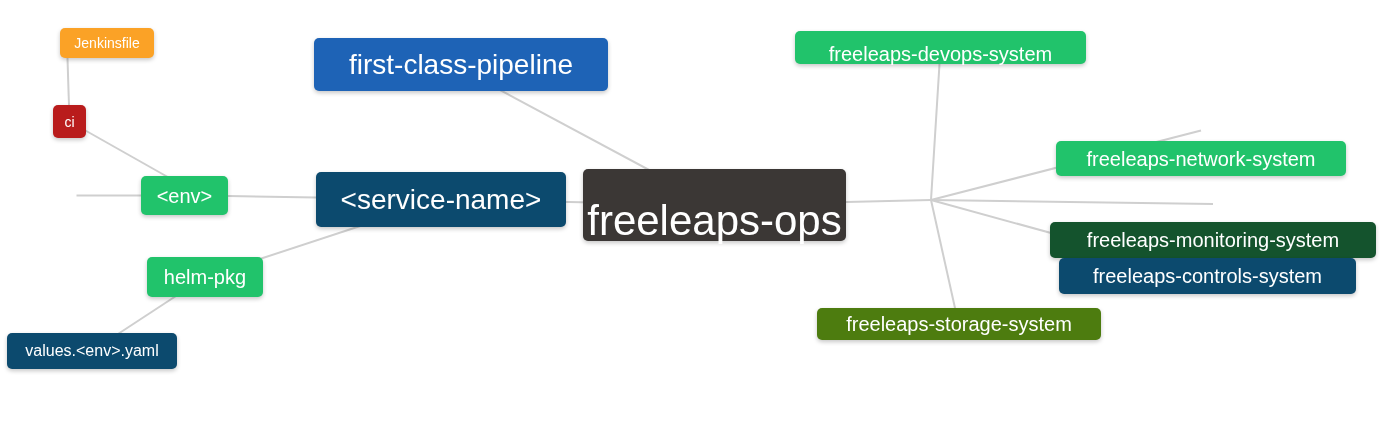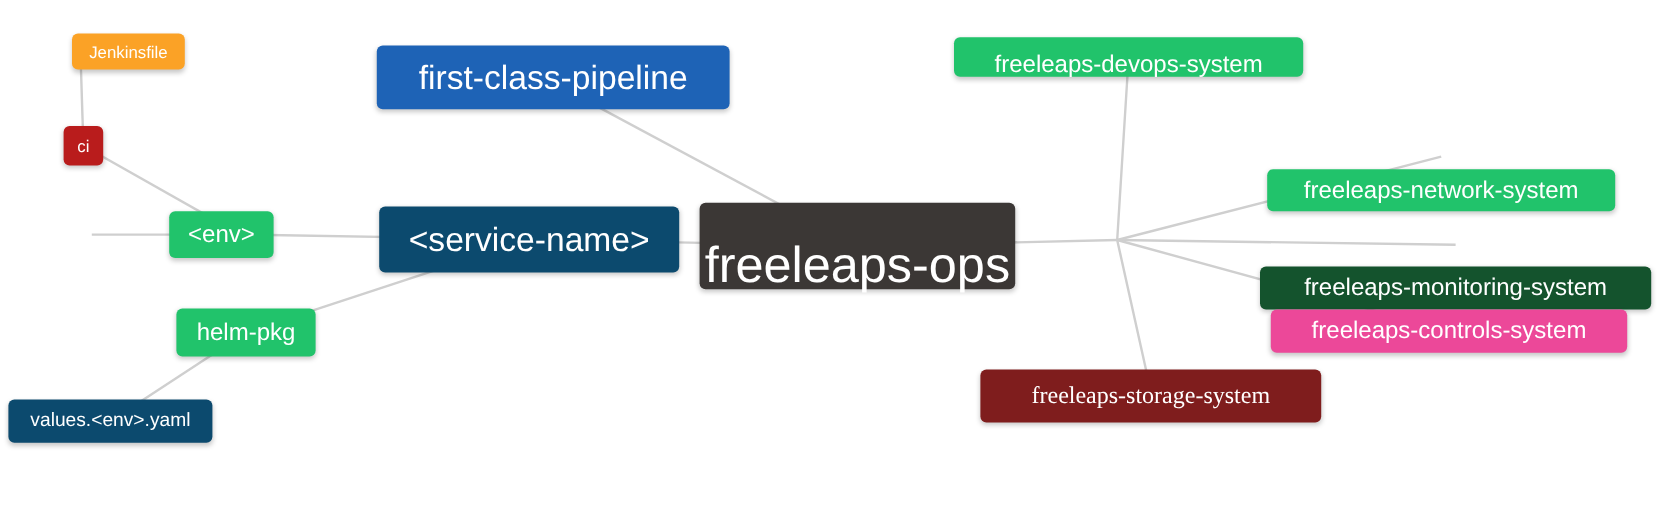--- a/index.html
+++ b/index.html
@@ -93,19 +93,19 @@
   </div>
     <div class="node size-md" style="left: 795px; top: 31px; width: 291px; height: 33px; background: rgb(33, 195, 107); align-items: flex-end;">
     <span class="label">freeleaps-devops-system</span>
   </div>
     <div class="node size-md" style="left: 1056px; top: 113px; width: 290px; height: 35px; background: rgb(33, 195, 107); margin-top: 28px;">
     <span class="label">freeleaps-network-system</span>
   </div>
     <div class="node size-md" style="left: 1050px; top: 186px; width: 326px; height: 36px; background: #14532d; margin-top: 36px;">
     <span class="label">freeleaps-monitoring-system</span>
   </div>
-    <div class="node size-md" style="left: 1059px; top: 258px; width: 297px; height: 36px; background: #ec4899;">
+    <div class="node size-md" style="left: 1059px; top: 258px; width: 297px; height: 36px; background: #0c4a6e;">
     <span class="label">freeleaps-controls-system</span>
   </div>
-    <div class="node size-md" style="left: 817px; top: 308px; width: 284px; height: 44px; background: #7f1d1d; font-family: Liberation Serif, serif;">
+    <div class="node size-md" style="left: 817px; top: 308px; width: 284px; height: 32px; background: #4d7c0f;">
     <span class="label">freeleaps-storage-system</span>
   </div>
   </div>
 
 </body></html>

